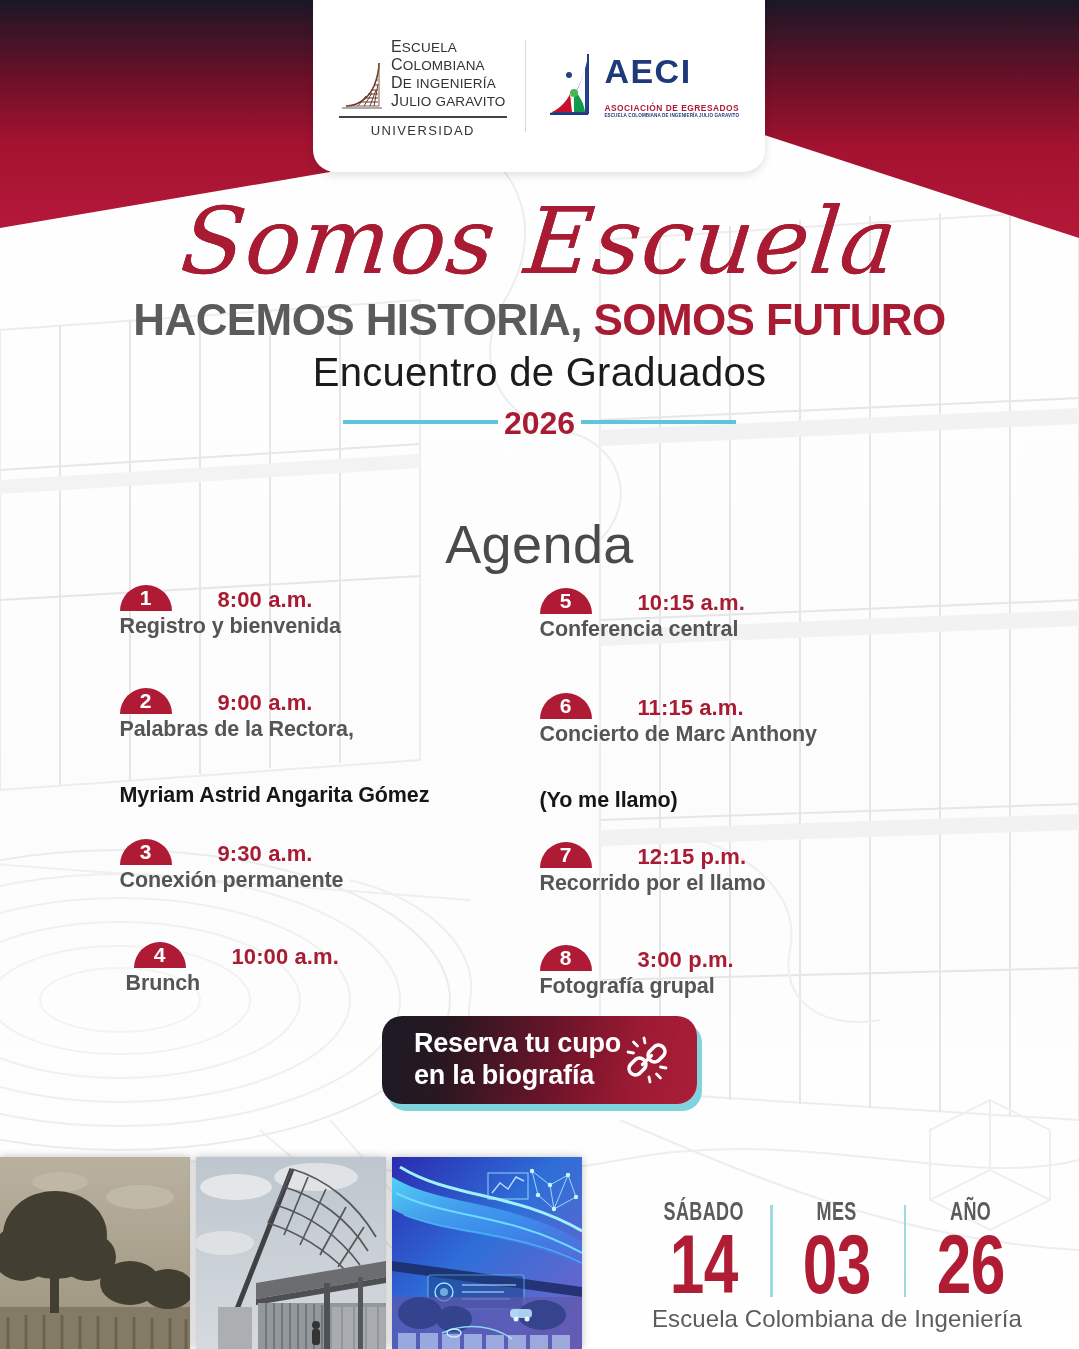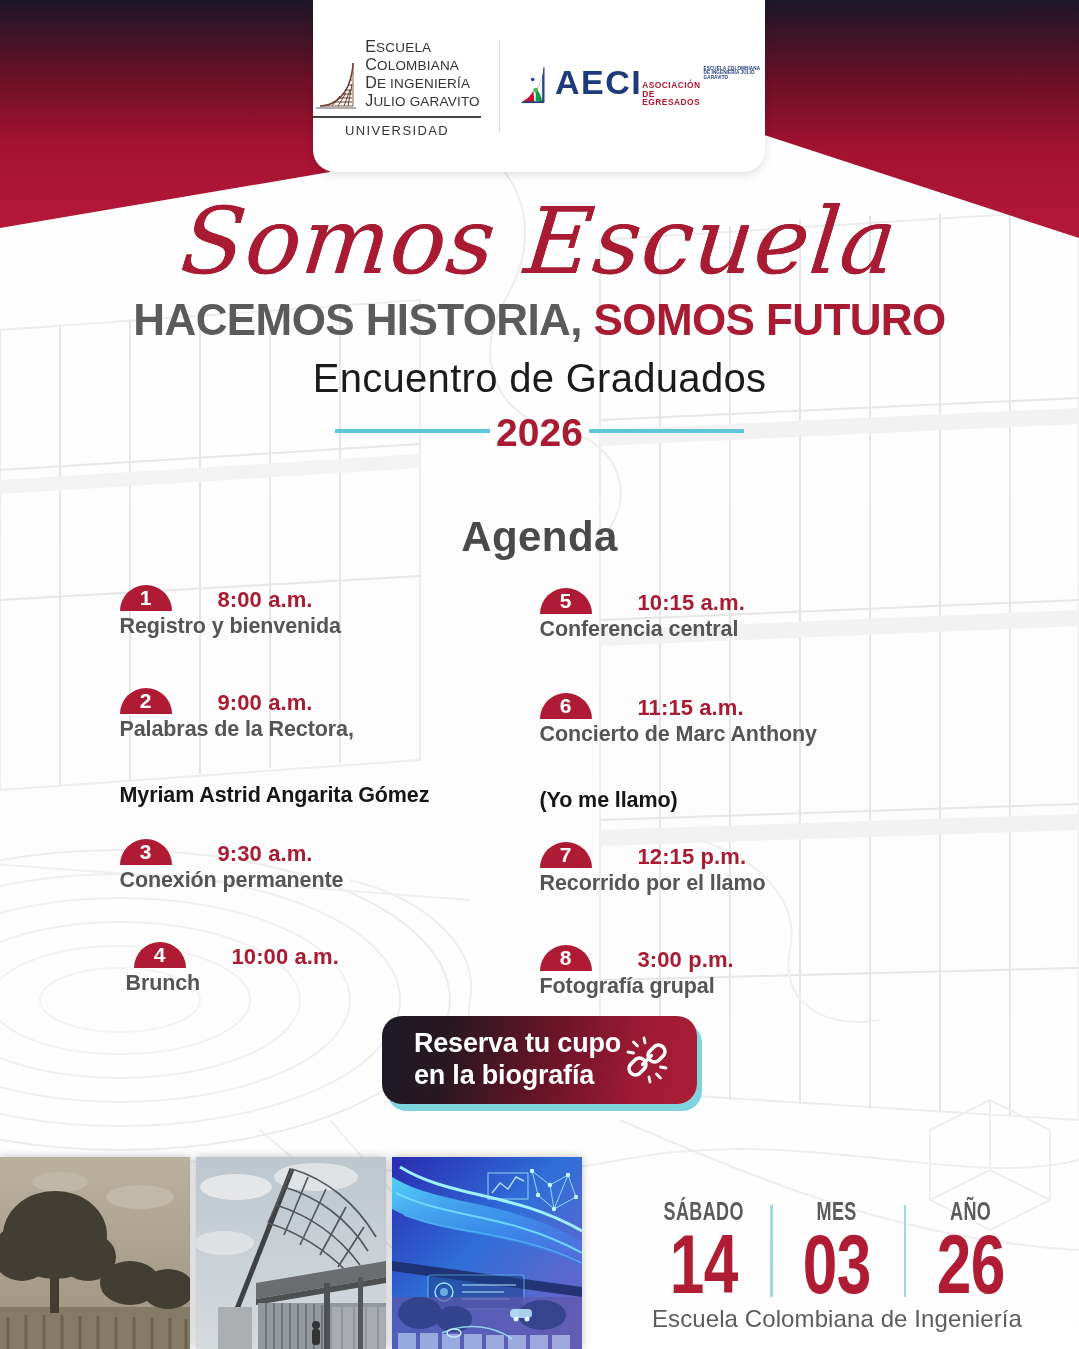--- a/index.html
+++ b/index.html
@@ -39,21 +39,21 @@
     font-variant:small-caps;text-transform:uppercase;
   }
   .eci-words span:first-letter{font-size:16px;}
   .eci-rule{width:168px;height:1.4px;background:#444;margin:6px 0 5px 0;}
   .eci-univ{font-size:13px;letter-spacing:1.4px;color:#333;text-align:center;}
 
   .logo-divider{width:1.6px;height:92px;background:#d9d9d9;}
 
   .logo-aeci{display:flex;align-items:center;gap:4px;}
   .aeci-mark{width:56px;height:72px;}
-  .aeci-text{display:flex;line-height:1;}
+  .aeci-text{display:flex;flex-direction:column;line-height:1;}
   .aeci-name{font-size:34px;font-weight:700;letter-spacing:1.5px;color:#1f3a7a;}
   .aeci-sub1{font-size:8.4px;font-weight:700;letter-spacing:.5px;color:#b1182f;margin-top:16px;}
   .aeci-sub2{font-size:4.6px;font-weight:700;letter-spacing:.1px;color:#1f3a7a;margin-top:1.5px;}
 
   
   .headline{position:absolute;left:0;right:0;top:196px;z-index:4;text-align:center;}
   .script-title{
     font-family:"DejaVu Serif", serif;
     font-style:italic;font-weight:400;
     font-size:92px;line-height:1;color:#A81B32;
@@ -61,34 +61,34 @@
     transform:skewX(-6deg);
     text-shadow:0 0 0.4px #A81B32;
   }
   .subhead{
     margin-top:10px;font-size:44px;font-weight:700;letter-spacing:-.6px;
     line-height:1;font-family:"Liberation Sans", sans-serif;
   }
   .subhead .grey{color:#5b5b5b;}
   .subhead .red{color:#A81B32;}
   .event-name{
-    margin-top:14px;font-size:40px;color:#1b1b1b;font-weight:400;letter-spacing:.3px;
+    margin-top:8px;font-size:40px;color:#1b1b1b;font-weight:400;letter-spacing:.3px;
   }
   .yearline{
     margin-top:8px;display:flex;align-items:center;justify-content:center;gap:0;
   }
   .yearline .rule{height:4px;background:#5ec6d8;width:155px;}
   .year{
-    font-size:39px;font-weight:700;color:#A81B32;letter-spacing:0;
+    font-size:32px;font-weight:700;color:#A81B32;letter-spacing:0;
     padding:0 6px;position:relative;top:2px;text-align:center;
   }
 
   .agenda-title{
     position:absolute;left:0;right:0;top:513px;text-align:center;z-index:4;
-    font-size:42px;font-weight:700;color:#4a4a4a;letter-spacing:.4px;
+    font-size:54px;font-weight:400;color:#4a4a4a;letter-spacing:.4px;
   }
 
   
   .agenda{
     position:absolute;top:585px;left:0;right:0;z-index:4;
     display:grid;grid-template-columns:420px 420px;
     column-gap:0px;justify-content:center;
   }
   .agenda-col{display:flex;flex-direction:column;}
   .agenda-item{margin-bottom:0;}

